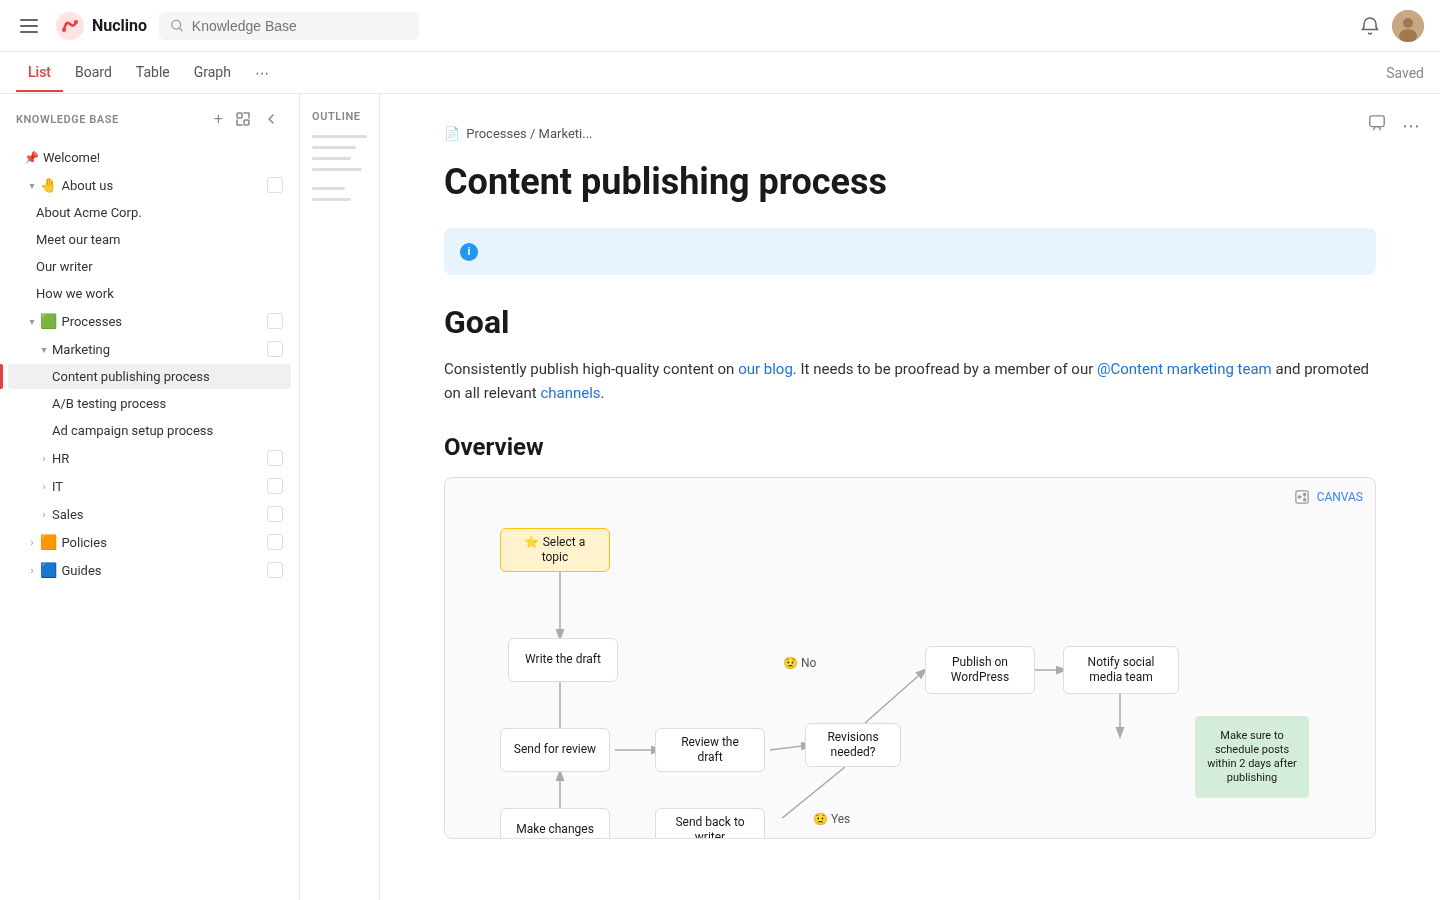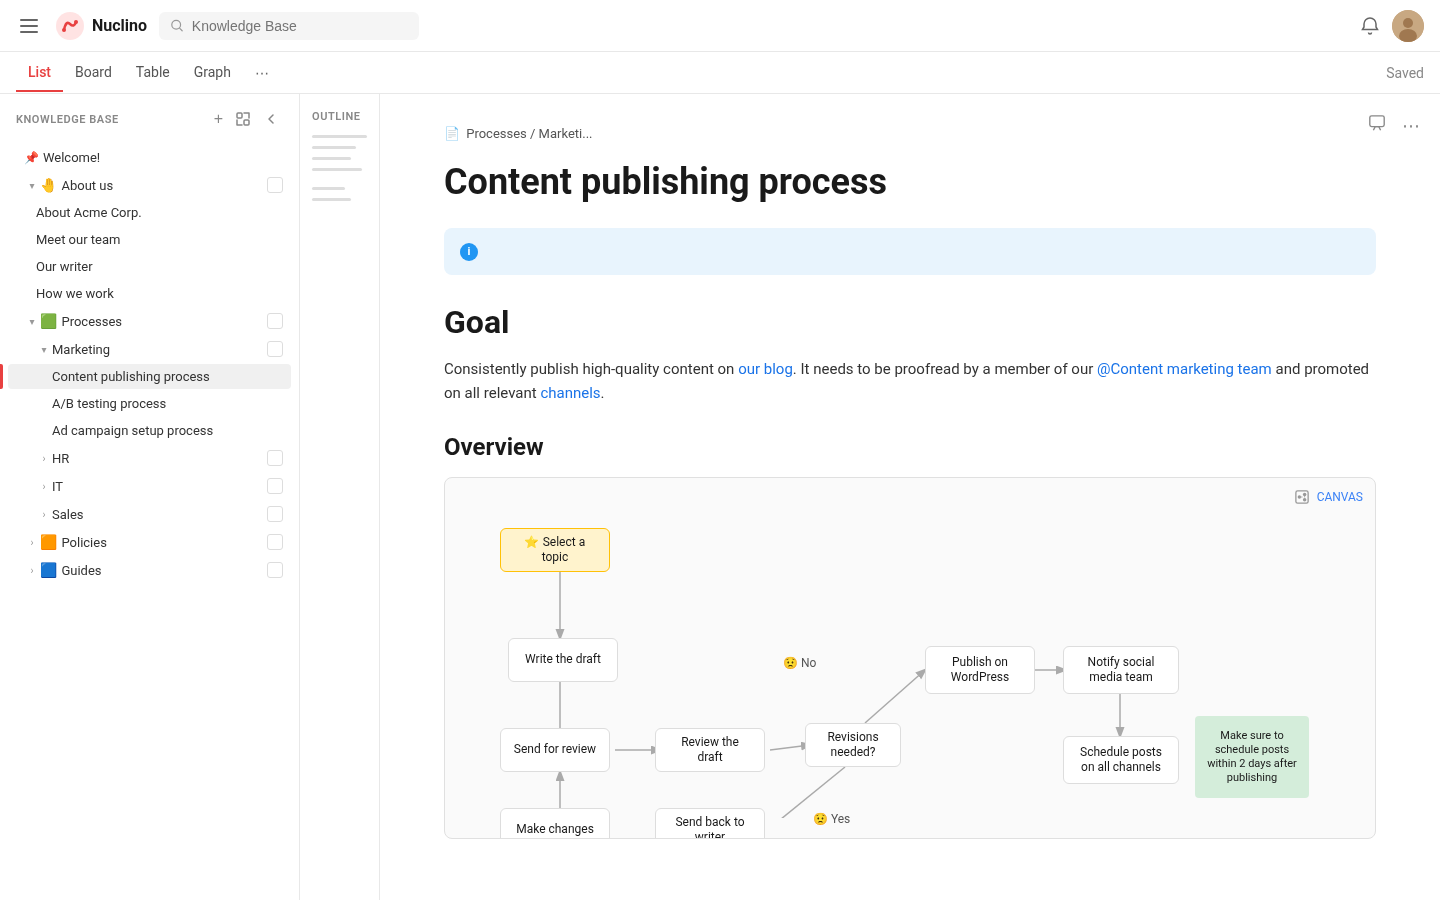--- a/index.html
+++ b/index.html
@@ -347,21 +347,20 @@
           <div class="fc-node" style="left:340px;top:225px;width:96px;height:44px;">Revisions needed?</div>
 
           <div style="position:absolute;left:348px;top:314px;font-size:12px;color:#555;">😟 Yes</div>
 
           <div style="position:absolute;left:318px;top:158px;font-size:12px;color:#555;text-align:center;">😟 No</div>
 
           <div class="fc-node" style="left:460px;top:148px;width:110px;height:48px;">Publish on WordPress</div>
 
           <div class="fc-node" style="left:598px;top:148px;width:116px;height:48px;">Notify social media team</div>
 
-          <div class="fc-node" style="left:598px;top:238px;width:116px;height:48px;">Schedule posts on all channels</div>
 
           <div class="fc-node sticky" style="left:730px;top:218px;width:114px;height:82px;font-size:11px;">Make sure to schedule posts within 2 days after publishing</div>
         </div>
       </div>
 
     </div>
   </div>
 </div>
 
 </body></html>

